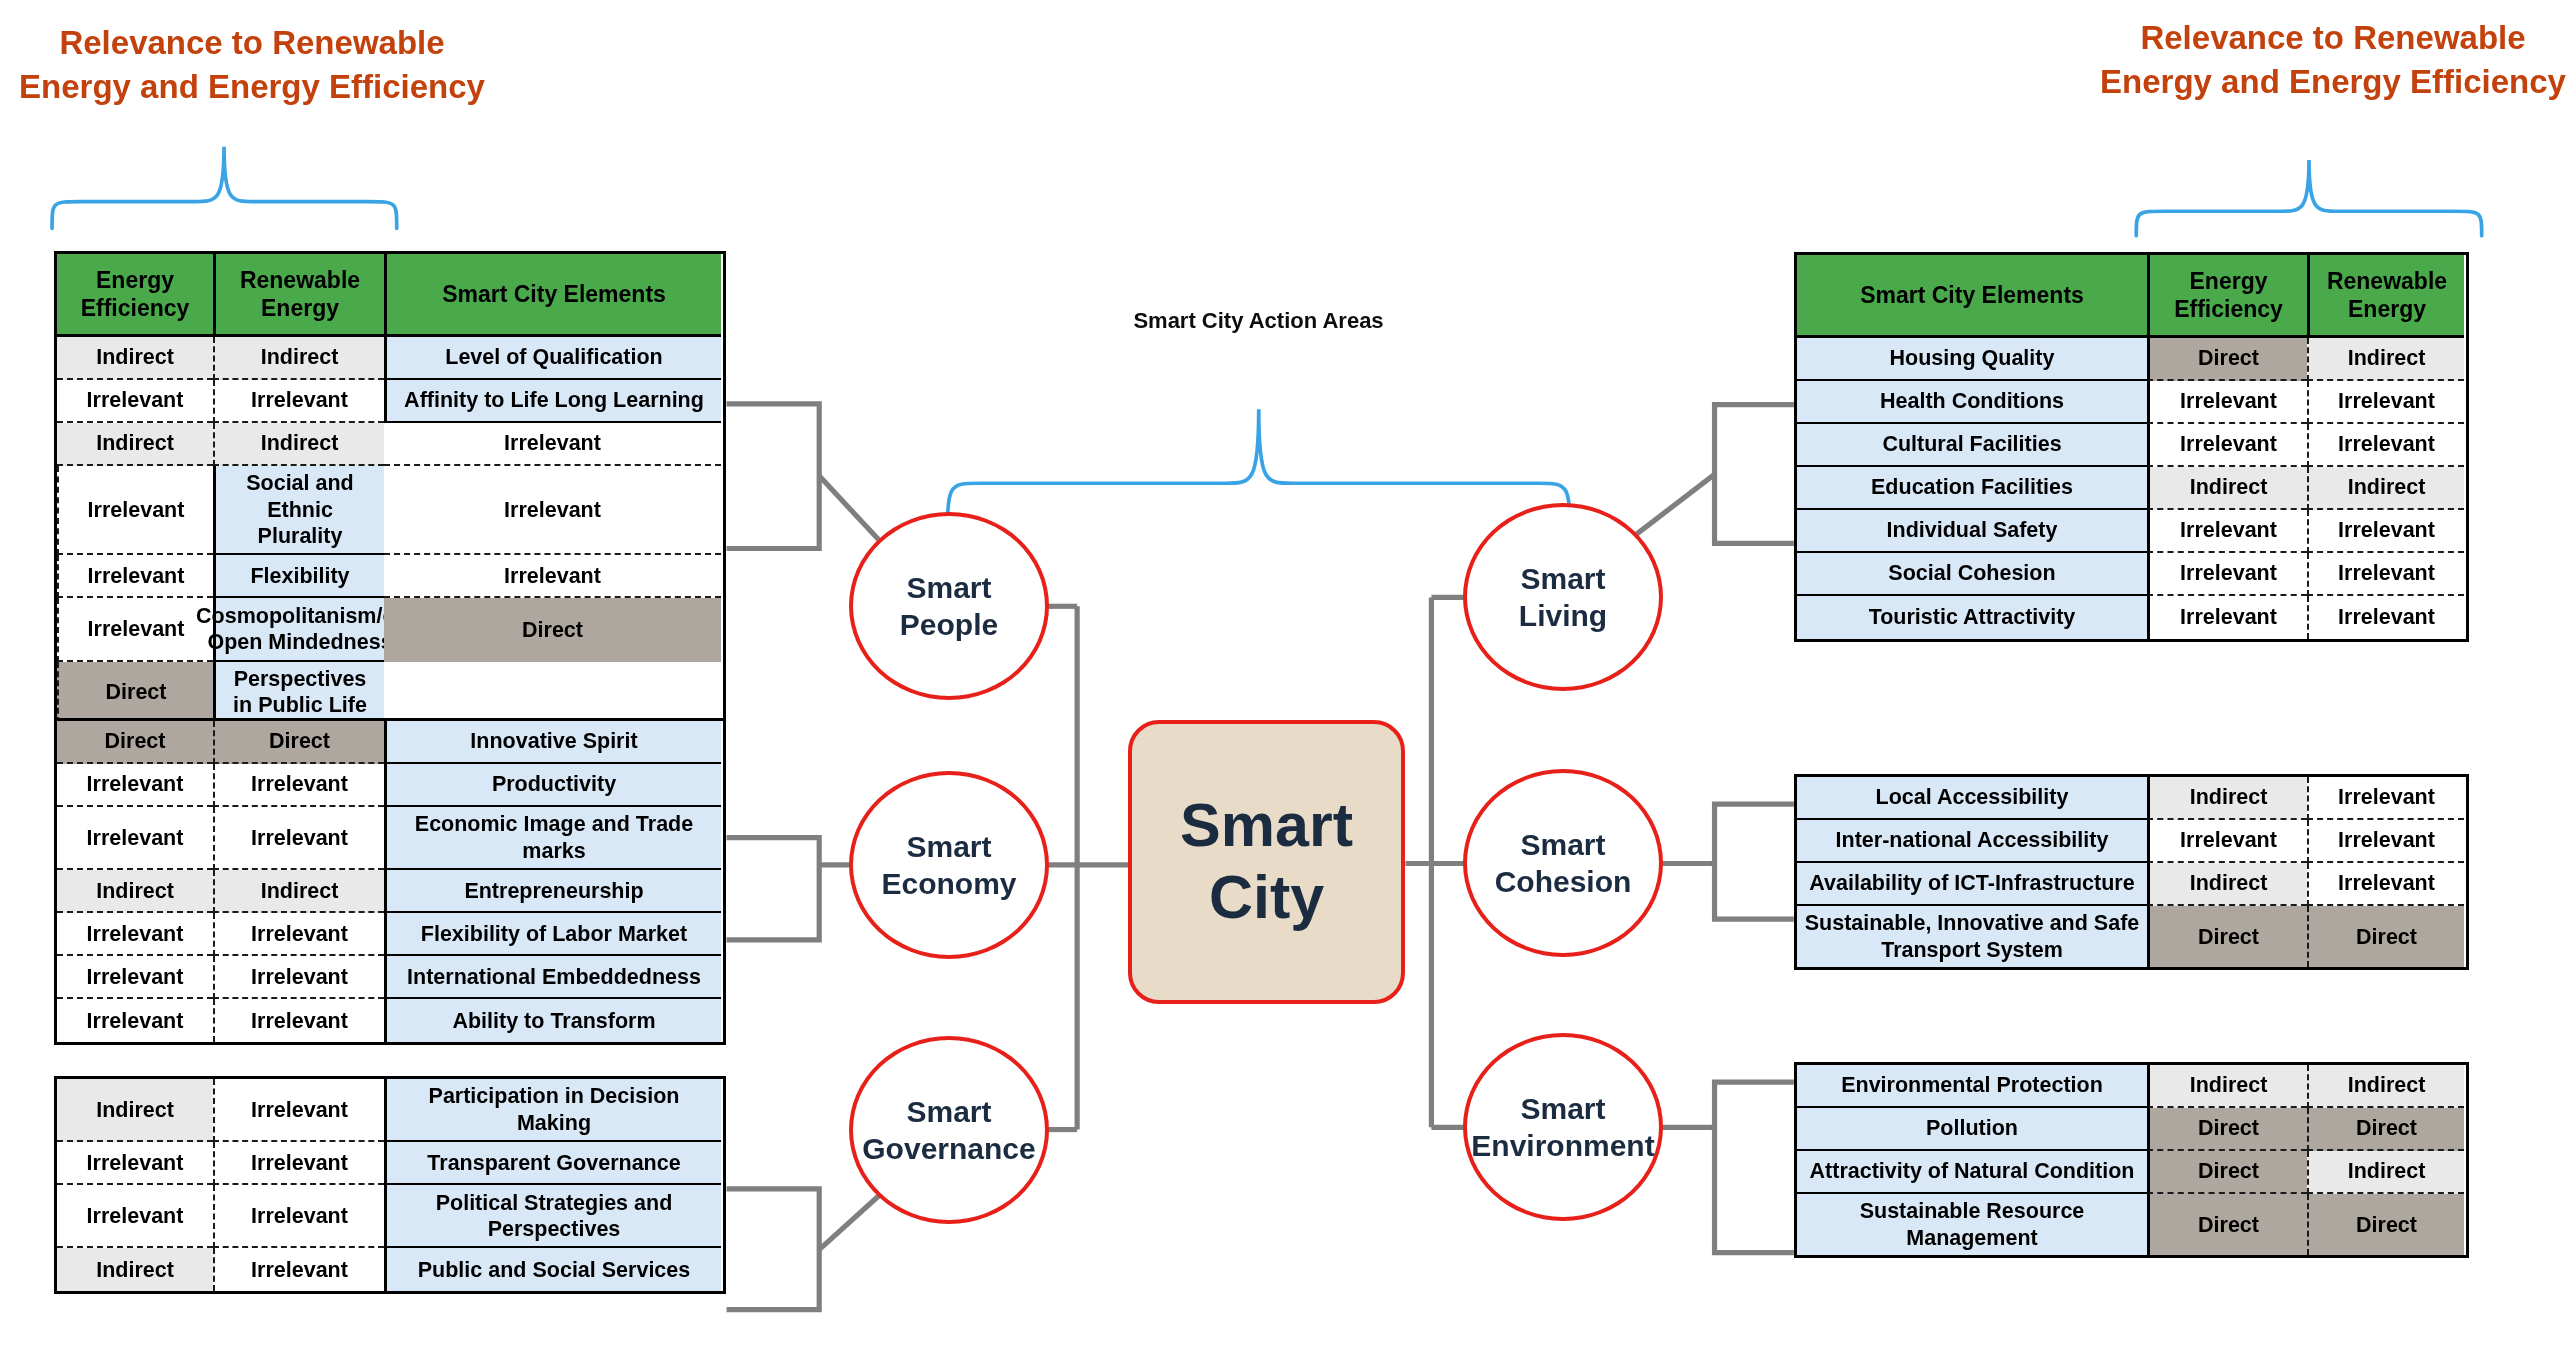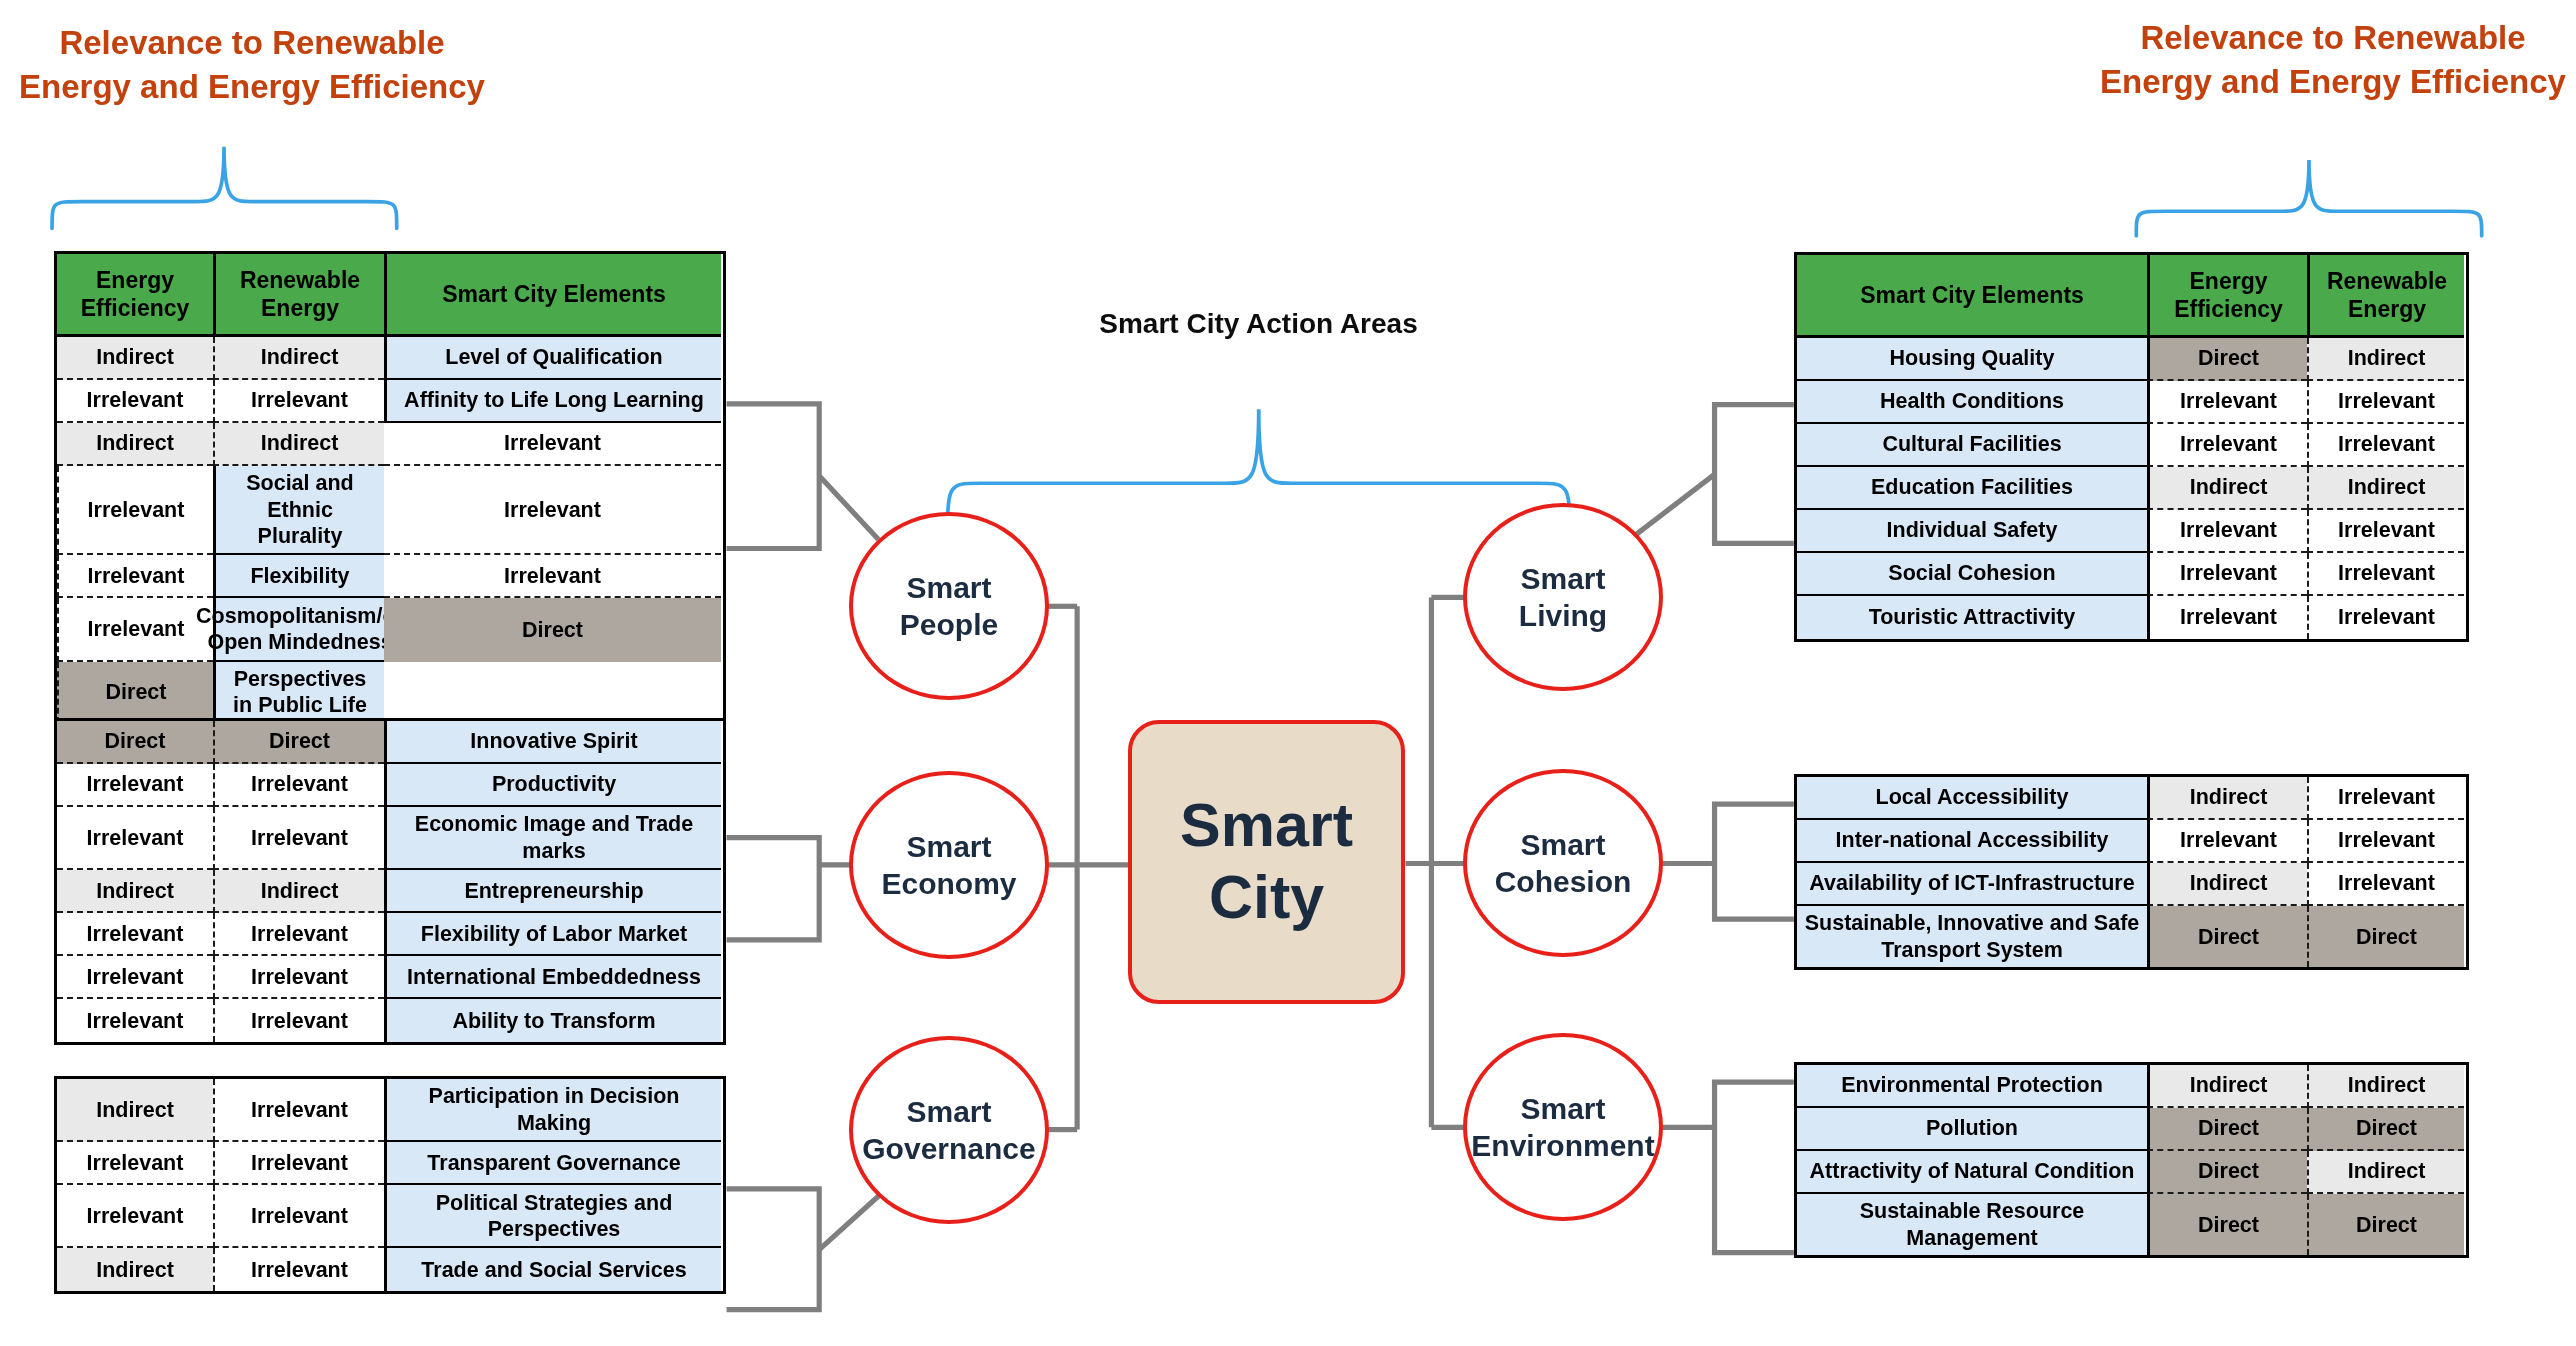--- a/index.html
+++ b/index.html
@@ -12,21 +12,21 @@
   body{font-family:"Liberation Sans", sans-serif;}
   #canvas{position:relative;width:2576px;height:1346px;background:#ffffff;overflow:hidden}
   #wires{position:absolute;left:0;top:0;width:2576px;height:1346px}
   #wires path.g{stroke:var(--connector);stroke-width:7;fill:none}
   #wires path.b{stroke:var(--brace);stroke-width:5;fill:none;stroke-linecap:round}
 
   .side-title{position:absolute;text-align:center;font-size:33px;font-weight:700;color:#c2410c;line-height:1.32}
   #title-left{left:15px;top:21px;width:474px}
   #title-right{left:2092px;top:16.3px;width:482px}
   #title-center{position:absolute;left:962px;top:308px;width:593px;text-align:center;
-    font-size:28px;font-weight:700;color:#0d0d0d}
+    font-size:22px;font-weight:700;color:#0d0d0d}
 
   .tbl{position:absolute;display:grid;border:3.7px solid #000;background:#fff}
   .tbl-left{left:54px;width:672px;grid-template-columns:156px 171px 337px}
   .tbl-right{left:1794px;width:675px;grid-template-columns:350px 160px 157px}
   #tbl-smart-people{top:251px}
   #tbl-smart-economy{top:718px}
   #tbl-smart-governance{top:1076px}
   #tbl-smart-living{top:252px}
   #tbl-smart-mobility{top:774px}
   #tbl-smart-environment{top:1062px}
@@ -158,21 +158,21 @@
       <div class="cell val v-irrelevant colD">Irrelevant</div>
       <div class="cell el colS">Participation in Decision Making</div>
       <div class="cell val v-irrelevant">Irrelevant</div>
       <div class="cell val v-irrelevant colD">Irrelevant</div>
       <div class="cell el colS">Transparent Governance</div>
       <div class="cell val v-irrelevant">Irrelevant</div>
       <div class="cell val v-irrelevant colD">Irrelevant</div>
       <div class="cell el colS">Political Strategies and Perspectives</div>
       <div class="cell val v-indirect last">Indirect</div>
       <div class="cell val v-irrelevant colD last">Irrelevant</div>
-      <div class="cell el colS last">Trade and Social Services</div>
+      <div class="cell el colS last">Public and Social Services</div>
     </div>
   <div class="tbl tbl-right" id="tbl-smart-living">
       <div class="cell hd">Smart City Elements</div>
       <div class="cell hd hcS">Energy Efficiency</div>
       <div class="cell hd hcS">Renewable Energy</div>
       <div class="cell el">Housing Quality</div>
       <div class="cell val v-direct colS">Direct</div>
       <div class="cell val v-indirect colD">Indirect</div>
       <div class="cell el">Health Conditions</div>
       <div class="cell val v-irrelevant colS">Irrelevant</div>

